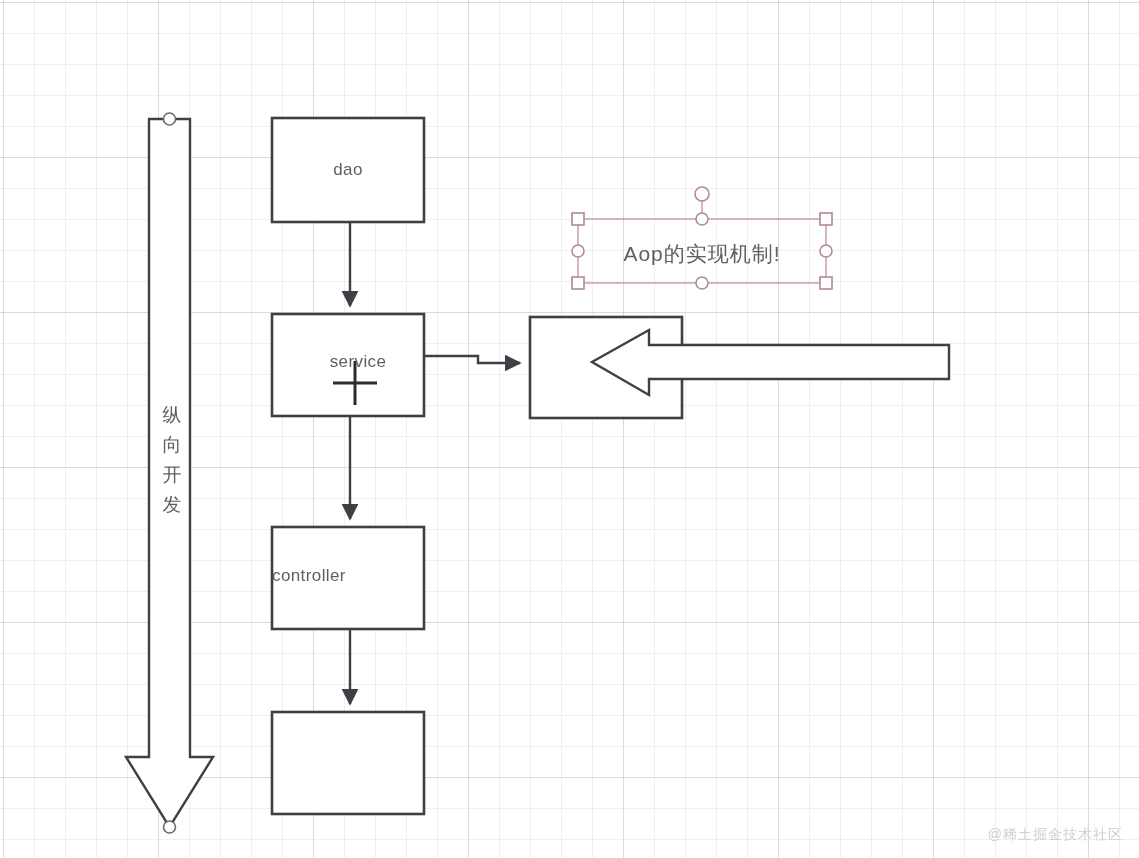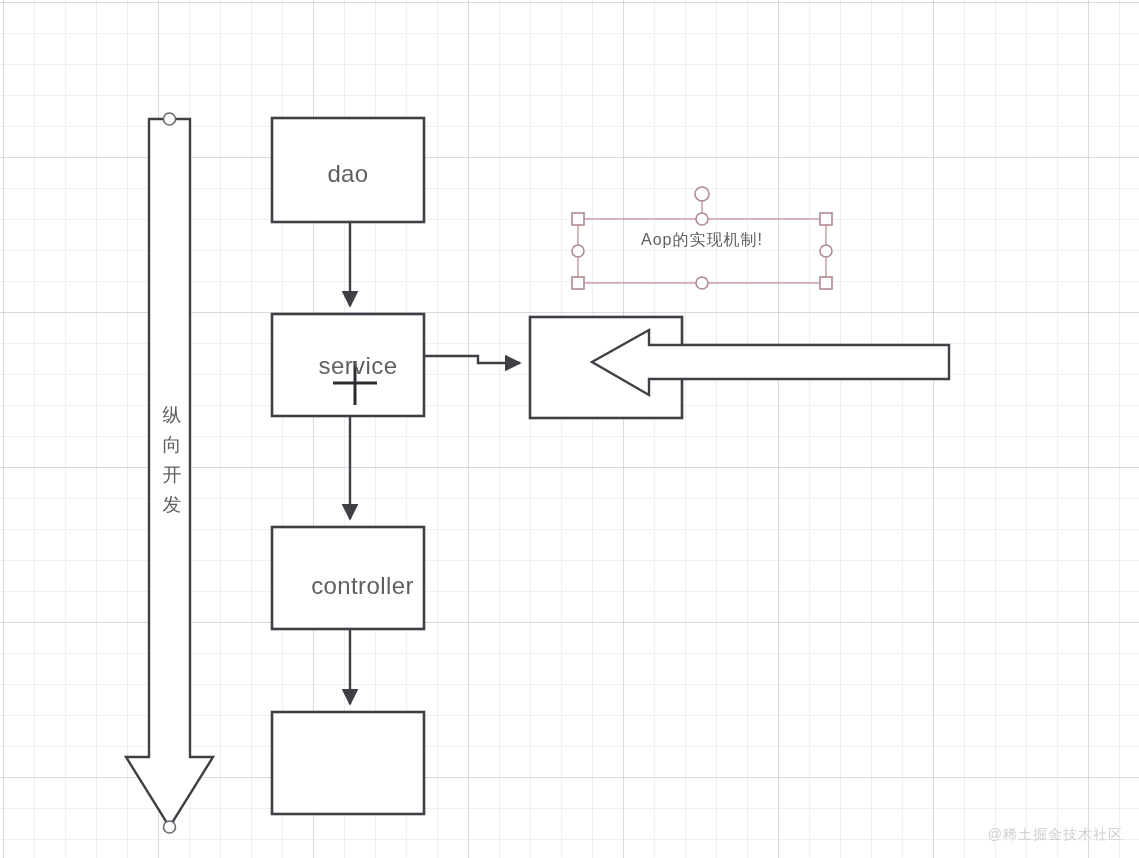--- a/index.html
+++ b/index.html
@@ -35,21 +35,21 @@
     width: 1139px;
     height: 858px;
   }
   .lbl {
     position: absolute;
     color: #5f5f63;
     white-space: pre;
     pointer-events: none;
   }
   .lbl-box {
-    font-size: 24px;
+    font-size: 17px;
     letter-spacing: 0.4px;
   }
   .lbl-cjk {
     font-size: 20px;
     letter-spacing: 1px;
   }
   .vert-label {
     position: absolute;
     left: 160px;
     top: 400px;
@@ -123,28 +123,28 @@
     <g>
       <line x1="333" y1="383" x2="377" y2="383" stroke="#2b2b30" stroke-width="3"></line>
       <line x1="355" y1="361" x2="355" y2="405" stroke="#2b2b30" stroke-width="3"></line>
     </g>
   </svg>
 
   <div class="lbl lbl-box" style="left:272px; top:160px; width:152px; text-align:center;">dao</div>
 
   <div class="lbl lbl-box" style="left:272px; top:352px; width:172px; text-align:center;">service</div>
 
-  <div class="lbl lbl-box" style="left:272px; top:566px; width:181px; text-align:center;margin-top:6px;">controller</div>
+  <div class="lbl lbl-box" style="left:272px; top:566px; width:181px; ">controller</div>
 
 
   <div class="vert-label">
     <span>纵</span>
     <span>向</span>
     <span>开</span>
     <span>发</span>
   </div>
 
 
-  <div class="lbl lbl-cjk" style="left:578px; top:230px; width:248px; text-align:center; font-size:16px;">Aop的实现机制!</div>
+  <div class="lbl lbl-cjk" style="left:578px; top:240px; width:248px; text-align:center; font-size:21px;">Aop的实现机制!</div>
 
   <div class="watermark">@稀土掘金技术社区</div>
 
 </div>
 
 </body></html>

